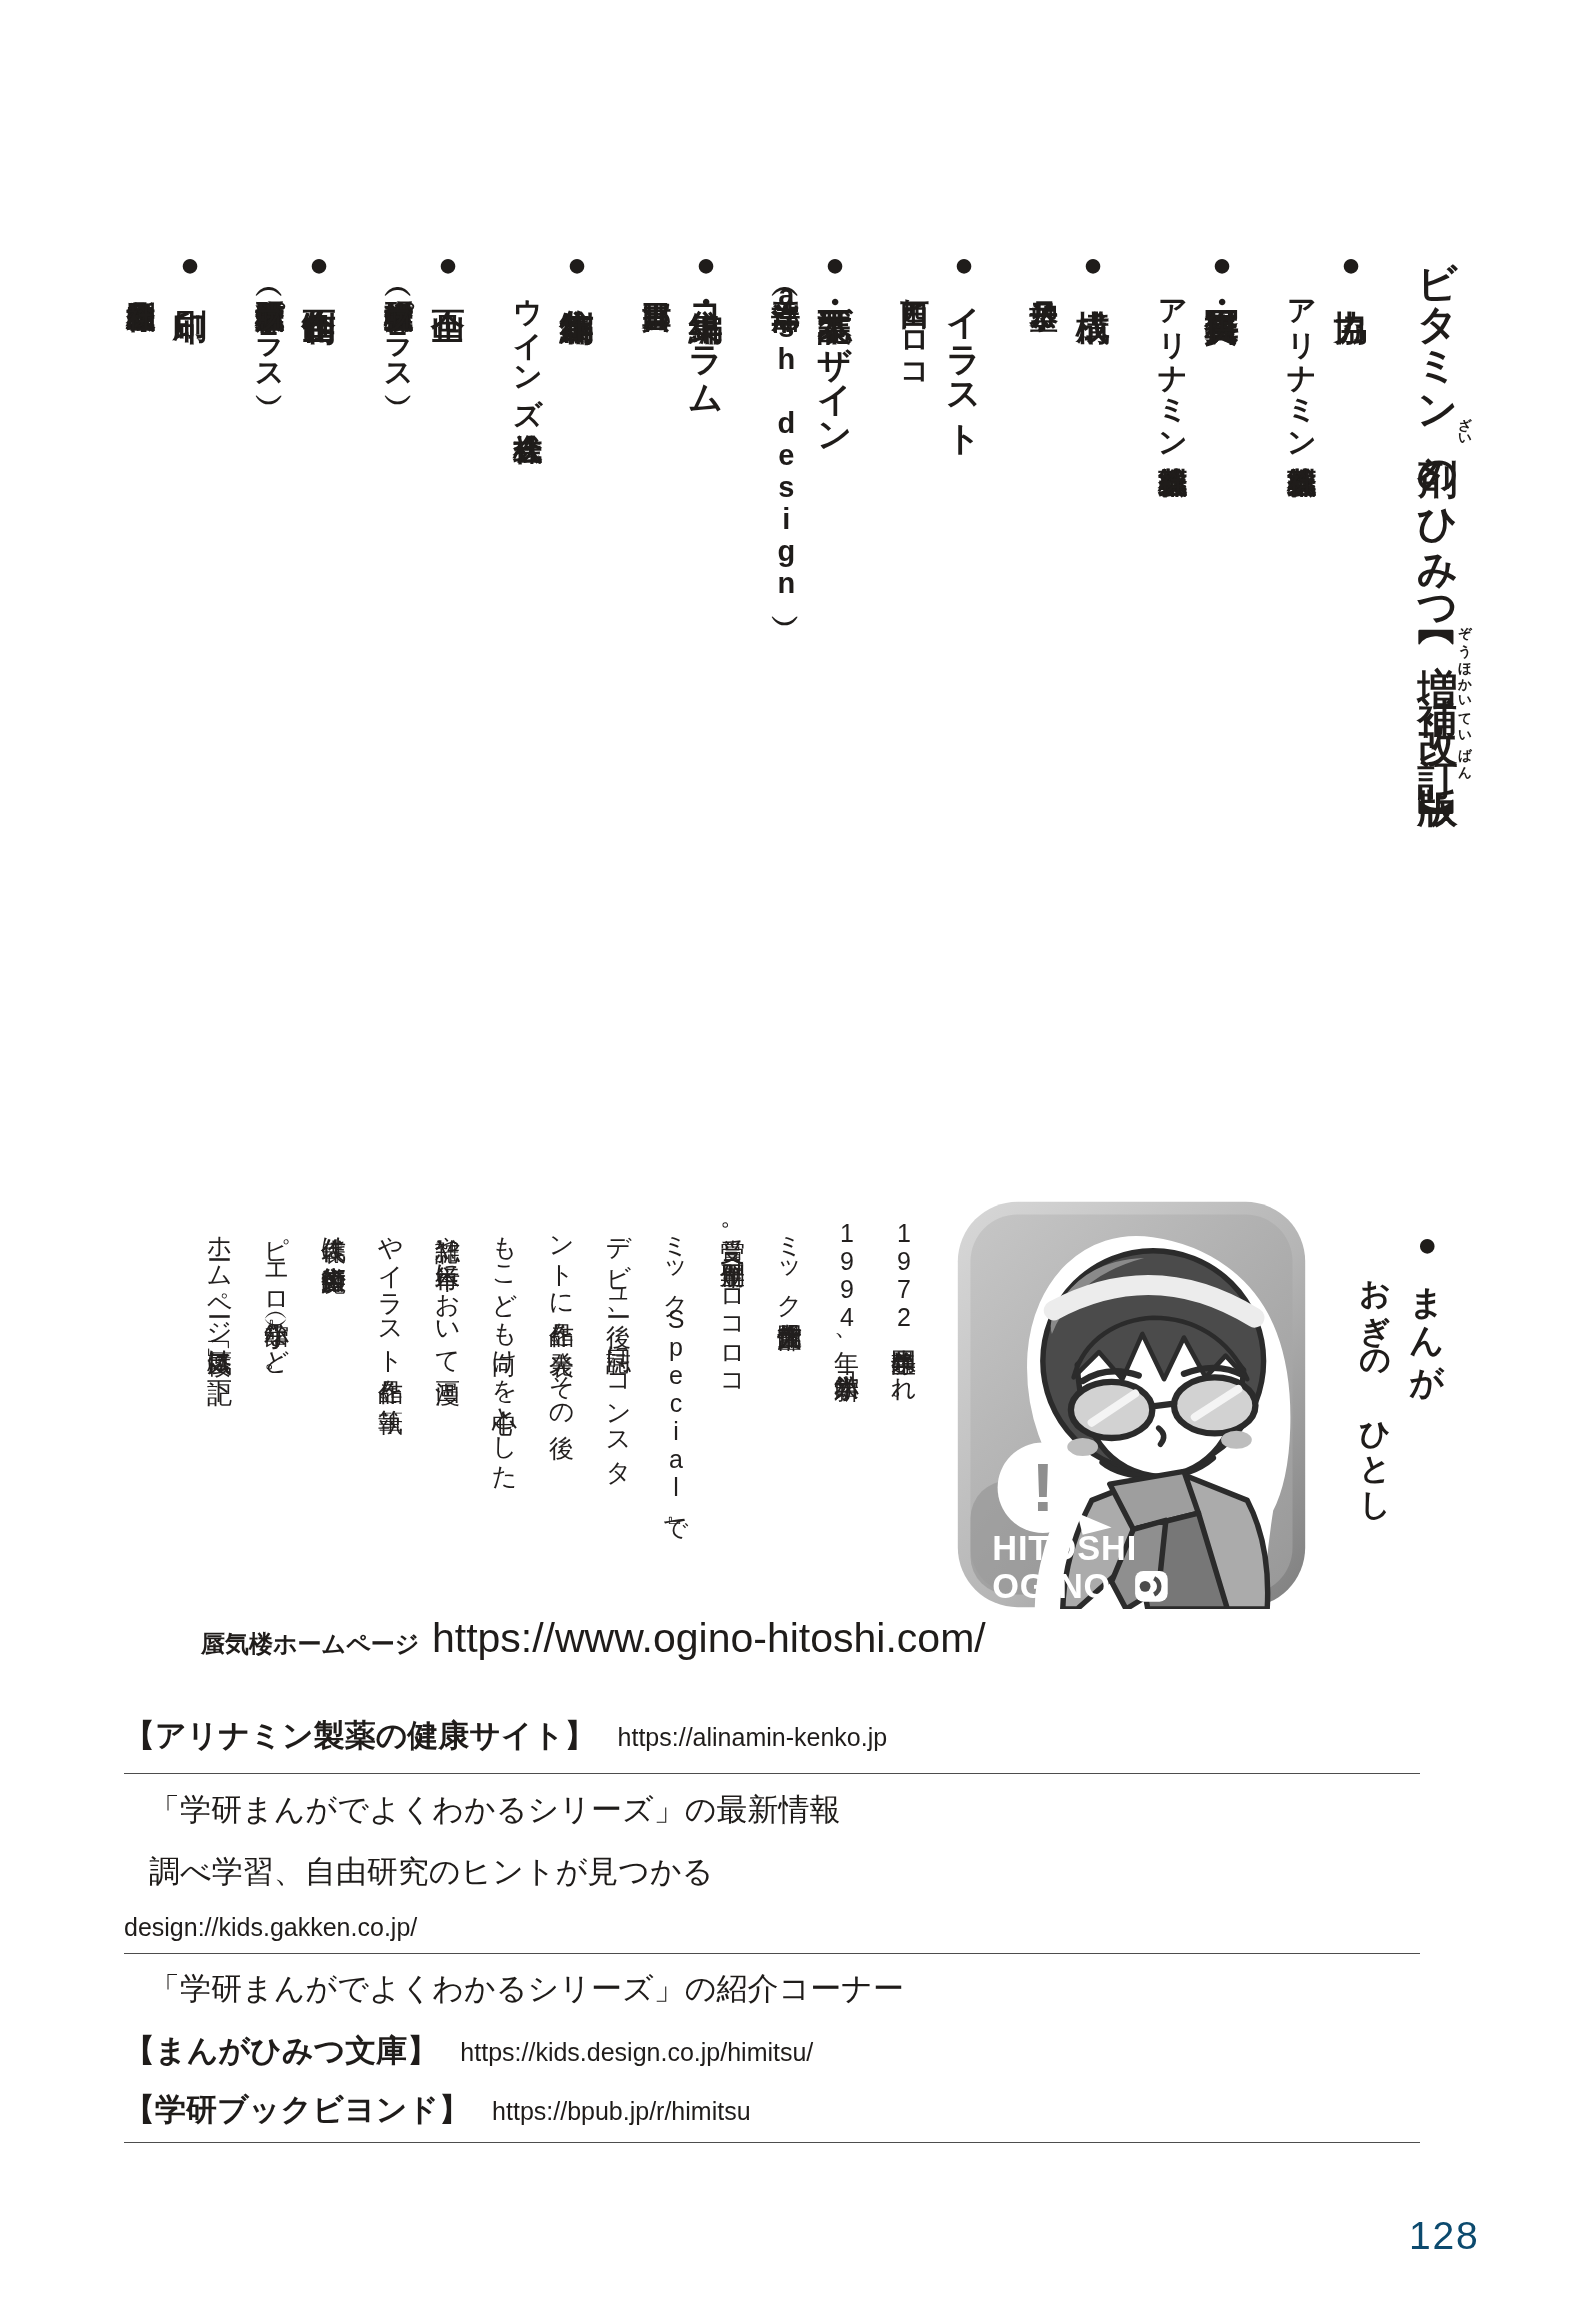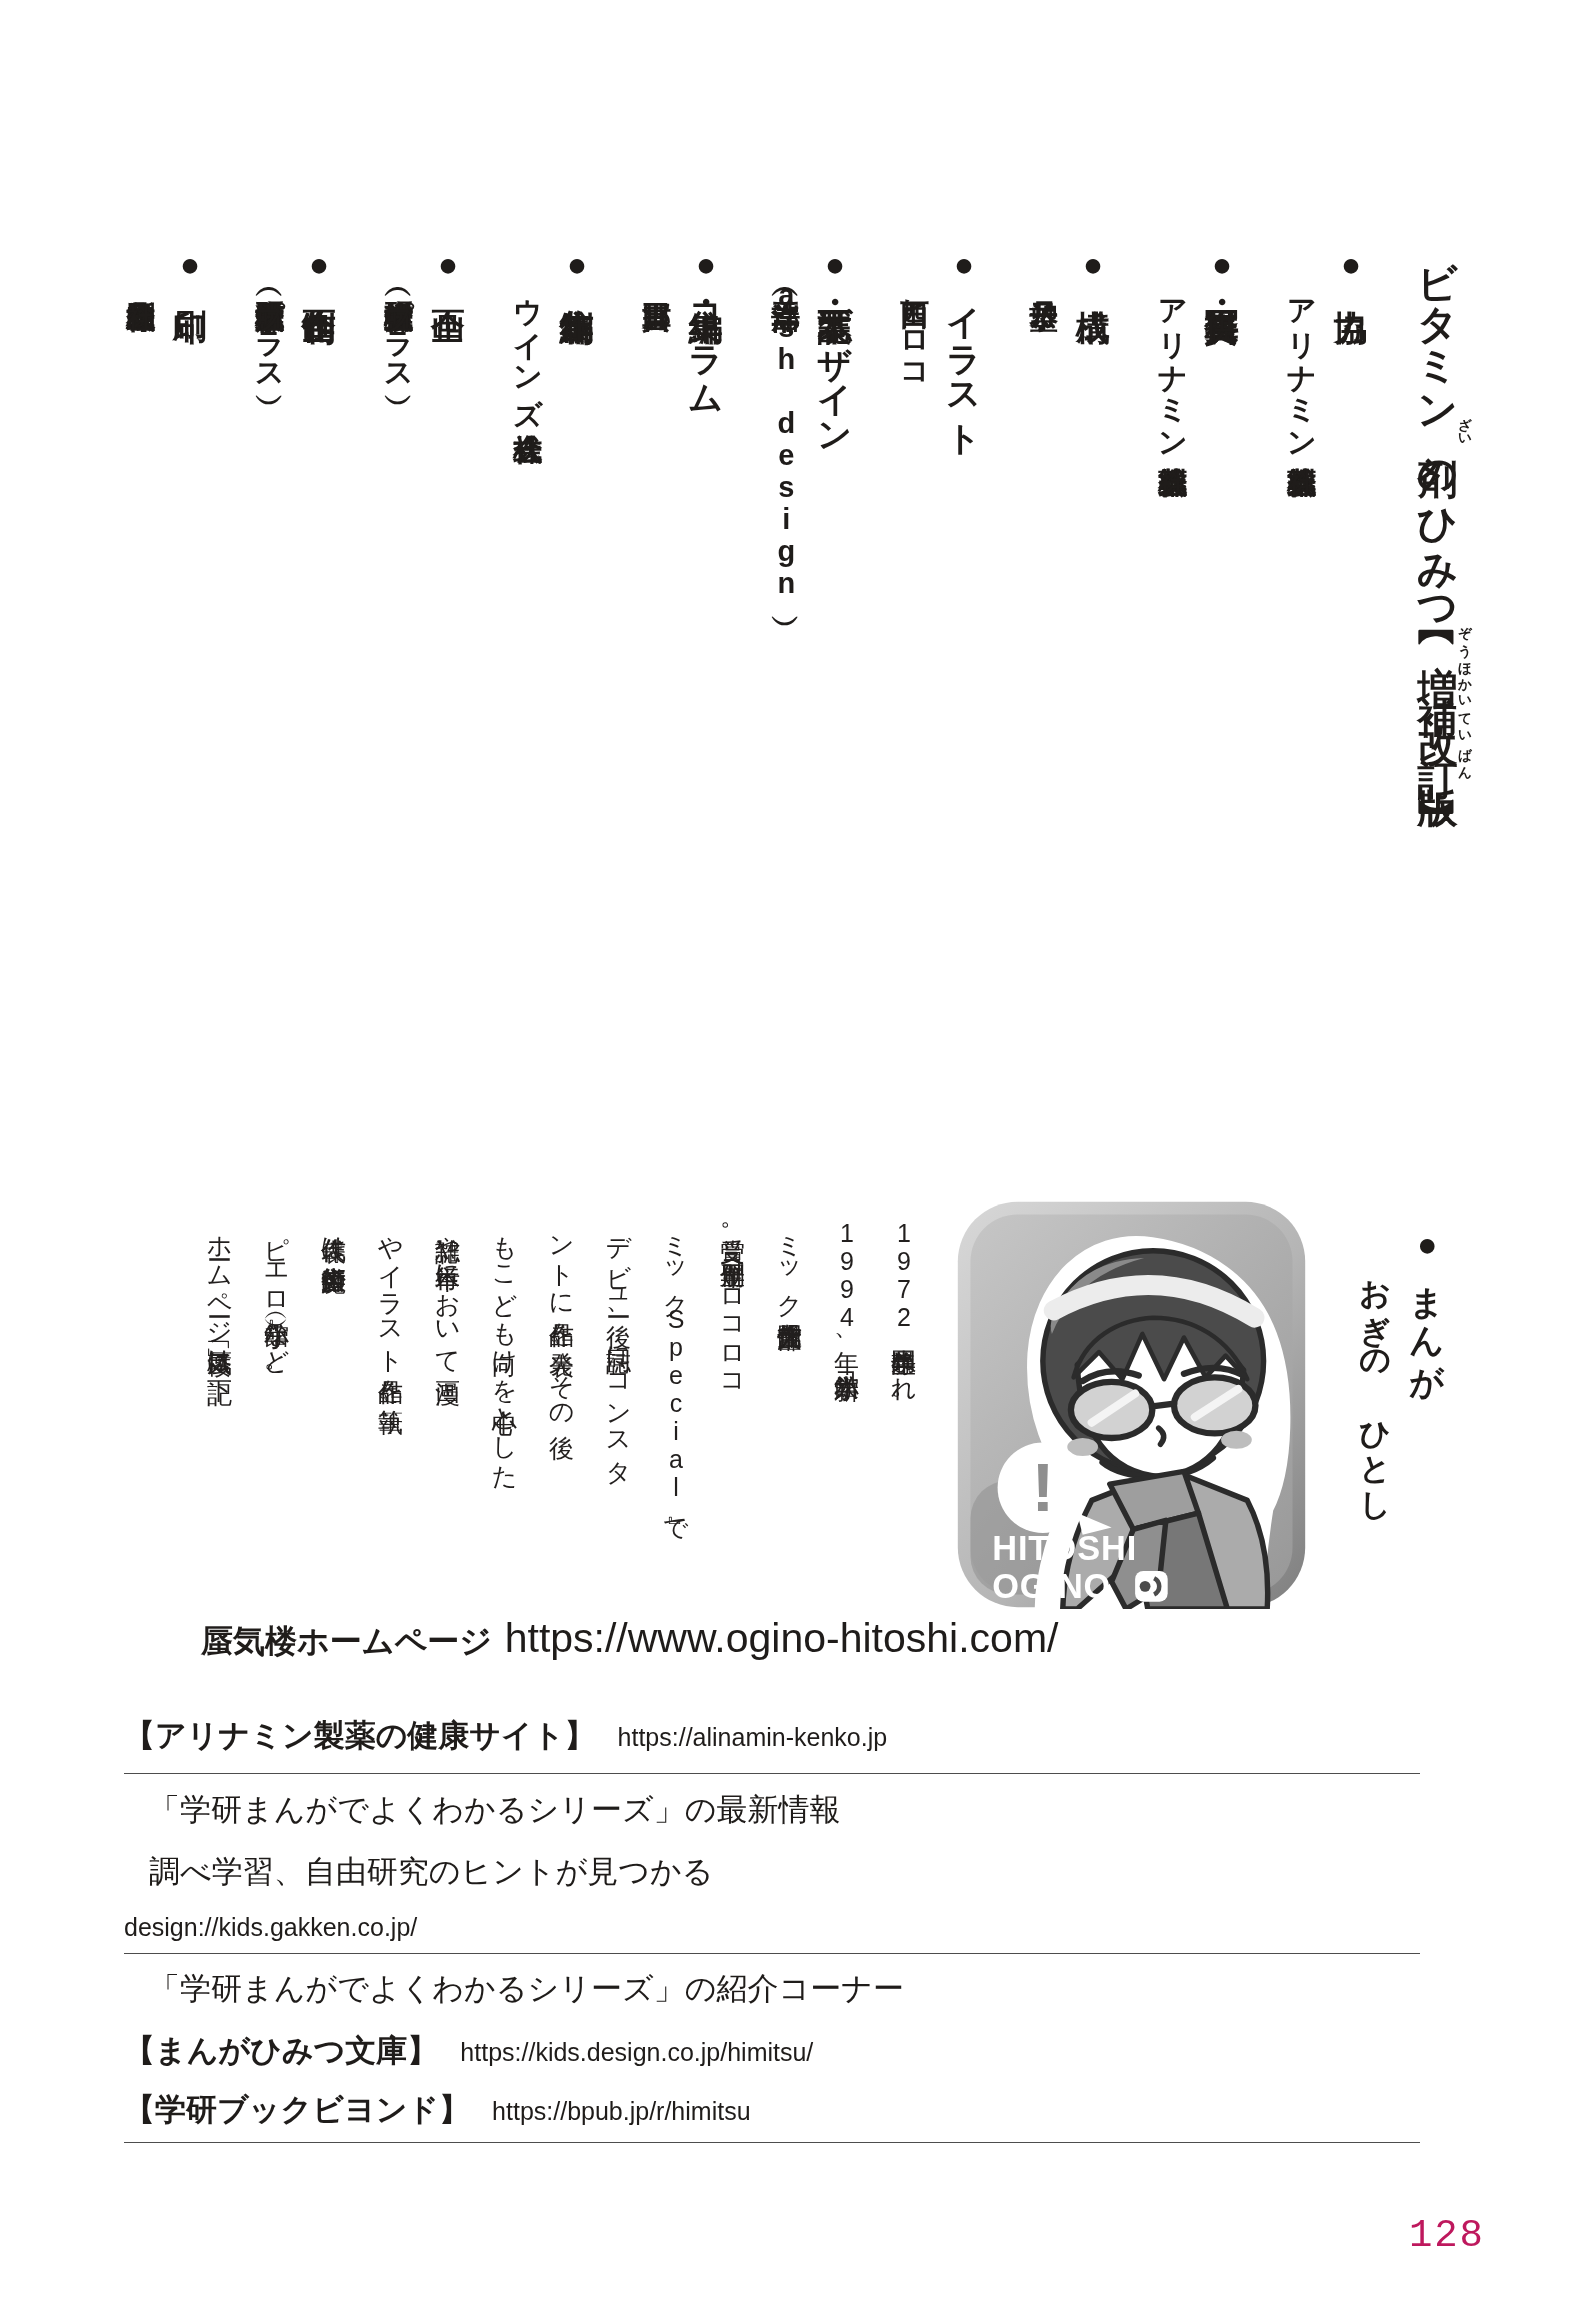--- a/index.html
+++ b/index.html
@@ -41,37 +41,37 @@
     position:absolute;left:185px;top:1219px;width:747px;height:409px;
     writing-mode:vertical-rl;text-orientation:upright;
     font-size:25px;line-height:57px;color:#221f1e;
   }
   .bio-col{white-space:nowrap;}
 
   .homepage-line{
     position:absolute;left:201px;top:1615px;
     display:flex;align-items:baseline;gap:12.7px;
   }
-  .hp-label{font-size:32px;font-weight:bold;}
+  .hp-label{font-size:24px;font-weight:bold;}
   .hp-url{font-size:41px;}
 
   
   .links{position:absolute;left:124px;top:1715px;width:1296px;}
   .link-line{display:flex;align-items:baseline;gap:22px;white-space:nowrap;}
   .jp-label{font-size:31px;font-weight:bold;}
   .url{font-size:25px;}
   .plain-line{font-size:31px;}
   .rule{border:none;border-top:1.8px solid #4d4d4d;margin:0;}
   .links .rule{margin-top:11px;margin-bottom:14.5px;}
   .mb-a{margin-bottom:16.3px;}
   .mb-b{margin-bottom:20px;margin-left:25px;}
 
   .pagenum{
     position:absolute;left:1409px;top:2214px;
-    font-size:39px;color:#be185d;letter-spacing:1.8px;font-family:Liberation Mono, monospace;
+    font-size:39px;color:#0c4a6e;letter-spacing:1.8px;
   }
 </style>
 </head>
 <body>
 
 <div>
 
   <section class="credits">
 
     <div class="book-title vtext">

